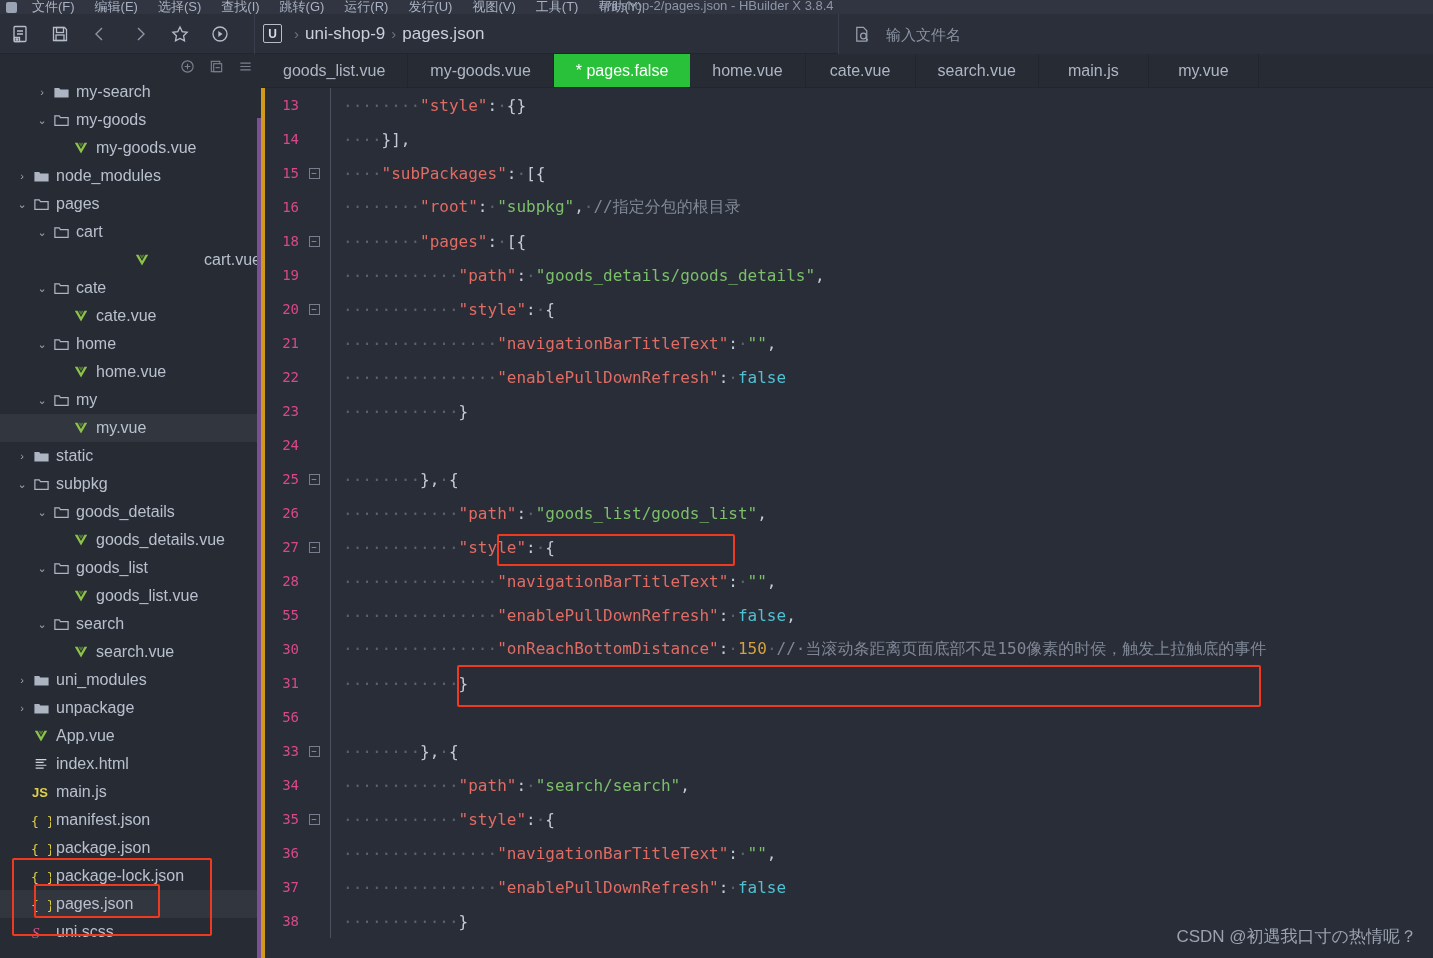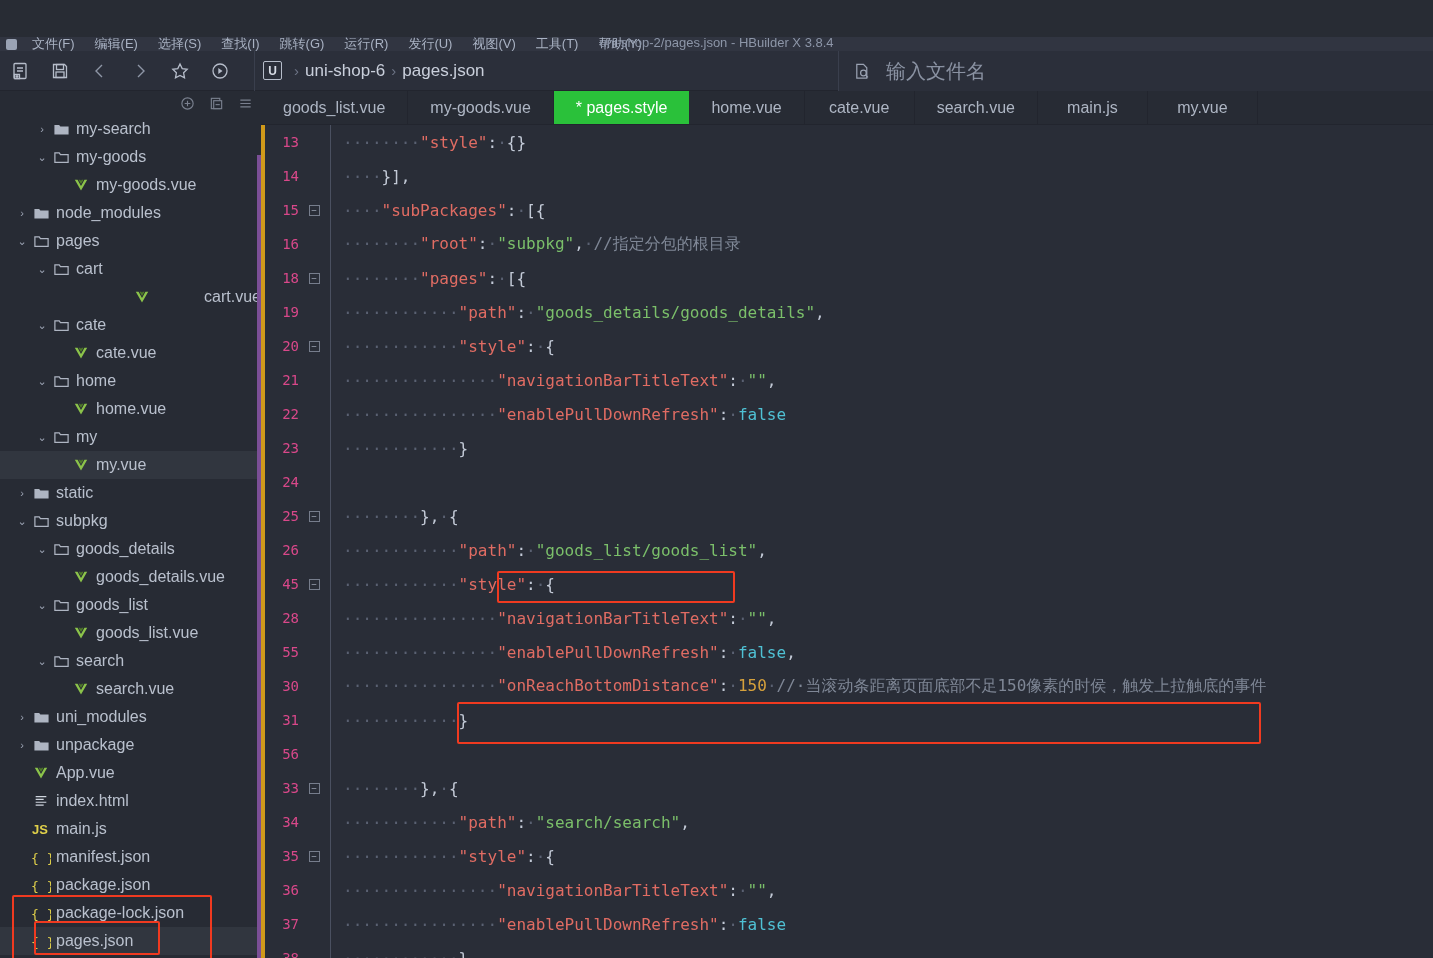--- a/index.html
+++ b/index.html
@@ -2,21 +2,21 @@
 <html><head>
 <meta charset="utf-8">
 <style>
   * { box-sizing: border-box; margin: 0; padding: 0; }
   html, body {
     width: 1433px; height: 958px;
     background: #282c34;
     font-family: "Liberation Sans", "DejaVu Sans", sans-serif;
     overflow: hidden;
   }
-  .app { position: relative; width: 1433px; height: 681px; background: #2b2f3a; margin-top: 37px; }
+  .app { position: relative; width: 1433px; height: 681px; background: #2b2f3a; }
 
   
   .titlebar {
     position: absolute; top: 0; left: 0; width: 1433px; height: 14px;
     background: #313541; display: flex; align-items: center; overflow: hidden;
   }
   .tb-logo {
     width: 22px; height: 14px; display: flex; align-items: center; justify-content: center;
   }
   .tb-logo .sq { width: 11px; height: 11px; background: #9aa3b4; border-radius: 2px; }
@@ -57,21 +57,21 @@
   .bc-text { color: #c9cfdb; font-size: 17px; white-space: nowrap; }
 
   .filesearch {
     position: absolute; left: 838px; top: 14px; width: 595px; height: 40px;
     display: flex; align-items: center; border-left: 1px solid #3a3f4d;
     background: #2b2f3a;
   }
   .fs-icon { margin-left: 14px; margin-right: 14px; display: flex; }
   .fs-input {
     background: transparent; border: 0; outline: none;
-    color: #9aa2b2; font-size: 20px; width: 480px;
+    color: #9aa2b2; font-size: 15px; width: 480px;
     font-family: "Liberation Sans", sans-serif;
   }
   .fs-input::placeholder { color: #8a92a2; }
 
   
   .sidebar {
     position: absolute; top: 54px; left: 0; width: 261px; height: 904px;
     background: #272b34; overflow: hidden;
   }
   .side-head {
@@ -221,21 +221,21 @@
     <div class="tool-btn">
       <svg width="20" height="20" viewBox="0 0 20 20" fill="none" stroke="#b6bdca" stroke-width="1.3">
         <circle cx="10" cy="10" r="7"></circle>
         <path d="M8.3 7l4.2 3-4.2 3z" fill="#b6bdca" stroke="none"></path>
       </svg>
     </div>
 
     <div class="breadcrumb">
       <span class="bc-badge">U</span>
       <span class="bc-sep">›</span>
-      <span class="bc-text">uni-shop-6</span>
+      <span class="bc-text">uni-shop-9</span>
       <span class="bc-sep">›</span>
       <span class="bc-text">pages.json</span>
     </div>
   </div>
 
   <div class="filesearch">
     <span class="fs-icon">
       <svg width="19" height="19" viewBox="0 0 20 20" fill="none" stroke="#9aa2b2" stroke-width="1.3">
         <path d="M4 2.5h7l3.5 3.5v11H4z"></path>
         <circle cx="11" cy="11.5" r="3"></circle>
@@ -557,21 +557,21 @@
         </div>
       </div>
 
     <div class="grp-bar grp-purple" style="left:257px; top:64px; height:840px;"></div>
 
   </div>
 
   <div class="tabbar" id="tabbar">
       <div class="tab">goods_list.vue</div>
       <div class="tab">my-goods.vue</div>
-      <div class="tab active">* pages.style</div>
+      <div class="tab active">* pages.false</div>
       <div class="tab">home.vue</div>
       <div class="tab">cate.vue</div>
       <div class="tab">search.vue</div>
       <div class="tab">main.js</div>
       <div class="tab">my.vue</div>
     </div>
 
   <div class="editor">
     <div class="edge-orange"></div>
     <div class="code" id="code">
@@ -581,21 +581,21 @@
         <div class="cline"><span class="lnum">16</span><span class="fold"></span><span class="gutter-line"><i></i></span><span class="ctext"><span class="t-dot">········</span><span class="t-key">"root"</span><span class="t-punc">:</span><span class="t-dot">·</span><span class="t-str">"subpkg"</span><span class="t-punc">,</span><span class="t-dot">·</span><span class="t-cmt">//指定分包的根目录</span></span></div>
         <div class="cline"><span class="lnum">18</span><span class="fold"><span class="box">−</span></span><span class="gutter-line"><i></i></span><span class="ctext"><span class="t-dot">········</span><span class="t-key">"pages"</span><span class="t-punc">:</span><span class="t-dot">·</span><span class="t-punc">[{</span></span></div>
         <div class="cline"><span class="lnum">19</span><span class="fold"></span><span class="gutter-line"><i></i></span><span class="ctext"><span class="t-dot">············</span><span class="t-key">"path"</span><span class="t-punc">:</span><span class="t-dot">·</span><span class="t-str">"goods_details/goods_details"</span><span class="t-punc">,</span></span></div>
         <div class="cline"><span class="lnum">20</span><span class="fold"><span class="box">−</span></span><span class="gutter-line"><i></i></span><span class="ctext"><span class="t-dot">············</span><span class="t-key">"style"</span><span class="t-punc">:</span><span class="t-dot">·</span><span class="t-punc">{</span></span></div>
         <div class="cline"><span class="lnum">21</span><span class="fold"></span><span class="gutter-line"><i></i></span><span class="ctext"><span class="t-dot">················</span><span class="t-key">"navigationBarTitleText"</span><span class="t-punc">:</span><span class="t-dot">·</span><span class="t-str">""</span><span class="t-punc">,</span></span></div>
         <div class="cline"><span class="lnum">22</span><span class="fold"></span><span class="gutter-line"><i></i></span><span class="ctext"><span class="t-dot">················</span><span class="t-key">"enablePullDownRefresh"</span><span class="t-punc">:</span><span class="t-dot">·</span><span class="t-bool">false</span></span></div>
         <div class="cline"><span class="lnum">23</span><span class="fold"></span><span class="gutter-line"><i></i></span><span class="ctext"><span class="t-dot">············</span><span class="t-punc">}</span></span></div>
         <div class="cline"><span class="lnum">24</span><span class="fold"></span><span class="gutter-line"><i></i></span><span class="ctext"></span></div>
         <div class="cline"><span class="lnum">25</span><span class="fold"><span class="box">−</span></span><span class="gutter-line"><i></i></span><span class="ctext"><span class="t-dot">········</span><span class="t-punc">},</span><span class="t-dot">·</span><span class="t-punc">{</span></span></div>
         <div class="cline"><span class="lnum">26</span><span class="fold"></span><span class="gutter-line"><i></i></span><span class="ctext"><span class="t-dot">············</span><span class="t-key">"path"</span><span class="t-punc">:</span><span class="t-dot">·</span><span class="t-str">"goods_list/goods_list"</span><span class="t-punc">,</span></span></div>
-        <div class="cline"><span class="lnum">45</span><span class="fold"><span class="box">−</span></span><span class="gutter-line"><i></i></span><span class="ctext"><span class="t-dot">············</span><span class="t-key">"style"</span><span class="t-punc">:</span><span class="t-dot">·</span><span class="t-punc">{</span></span></div>
+        <div class="cline"><span class="lnum">27</span><span class="fold"><span class="box">−</span></span><span class="gutter-line"><i></i></span><span class="ctext"><span class="t-dot">············</span><span class="t-key">"style"</span><span class="t-punc">:</span><span class="t-dot">·</span><span class="t-punc">{</span></span></div>
         <div class="cline"><span class="lnum">28</span><span class="fold"></span><span class="gutter-line"><i></i></span><span class="ctext"><span class="t-dot">················</span><span class="t-key">"navigationBarTitleText"</span><span class="t-punc">:</span><span class="t-dot">·</span><span class="t-str">""</span><span class="t-punc">,</span></span></div>
         <div class="cline"><span class="lnum">55</span><span class="fold"></span><span class="gutter-line"><i></i></span><span class="ctext"><span class="t-dot">················</span><span class="t-key">"enablePullDownRefresh"</span><span class="t-punc">:</span><span class="t-dot">·</span><span class="t-bool">false</span><span class="t-punc">,</span></span></div>
         <div class="cline"><span class="lnum">30</span><span class="fold"></span><span class="gutter-line"><i></i></span><span class="ctext"><span class="t-dot">················</span><span class="t-key">"onReachBottomDistance"</span><span class="t-punc">:</span><span class="t-dot">·</span><span class="t-num">150</span><span class="t-dot">·</span><span class="t-cmt">//·当滚动条距离页面底部不足150像素的时侯，触发上拉触底的事件</span></span></div>
         <div class="cline"><span class="lnum">31</span><span class="fold"></span><span class="gutter-line"><i></i></span><span class="ctext"><span class="t-dot">············</span><span class="t-punc">}</span></span></div>
         <div class="cline"><span class="lnum">56</span><span class="fold"></span><span class="gutter-line"><i></i></span><span class="ctext"></span></div>
         <div class="cline"><span class="lnum">33</span><span class="fold"><span class="box">−</span></span><span class="gutter-line"><i></i></span><span class="ctext"><span class="t-dot">········</span><span class="t-punc">},</span><span class="t-dot">·</span><span class="t-punc">{</span></span></div>
         <div class="cline"><span class="lnum">34</span><span class="fold"></span><span class="gutter-line"><i></i></span><span class="ctext"><span class="t-dot">············</span><span class="t-key">"path"</span><span class="t-punc">:</span><span class="t-dot">·</span><span class="t-str">"search/search"</span><span class="t-punc">,</span></span></div>
         <div class="cline"><span class="lnum">35</span><span class="fold"><span class="box">−</span></span><span class="gutter-line"><i></i></span><span class="ctext"><span class="t-dot">············</span><span class="t-key">"style"</span><span class="t-punc">:</span><span class="t-dot">·</span><span class="t-punc">{</span></span></div>
         <div class="cline"><span class="lnum">36</span><span class="fold"></span><span class="gutter-line"><i></i></span><span class="ctext"><span class="t-dot">················</span><span class="t-key">"navigationBarTitleText"</span><span class="t-punc">:</span><span class="t-dot">·</span><span class="t-str">""</span><span class="t-punc">,</span></span></div>
         <div class="cline"><span class="lnum">37</span><span class="fold"></span><span class="gutter-line"><i></i></span><span class="ctext"><span class="t-dot">················</span><span class="t-key">"enablePullDownRefresh"</span><span class="t-punc">:</span><span class="t-dot">·</span><span class="t-bool">false</span></span></div>

